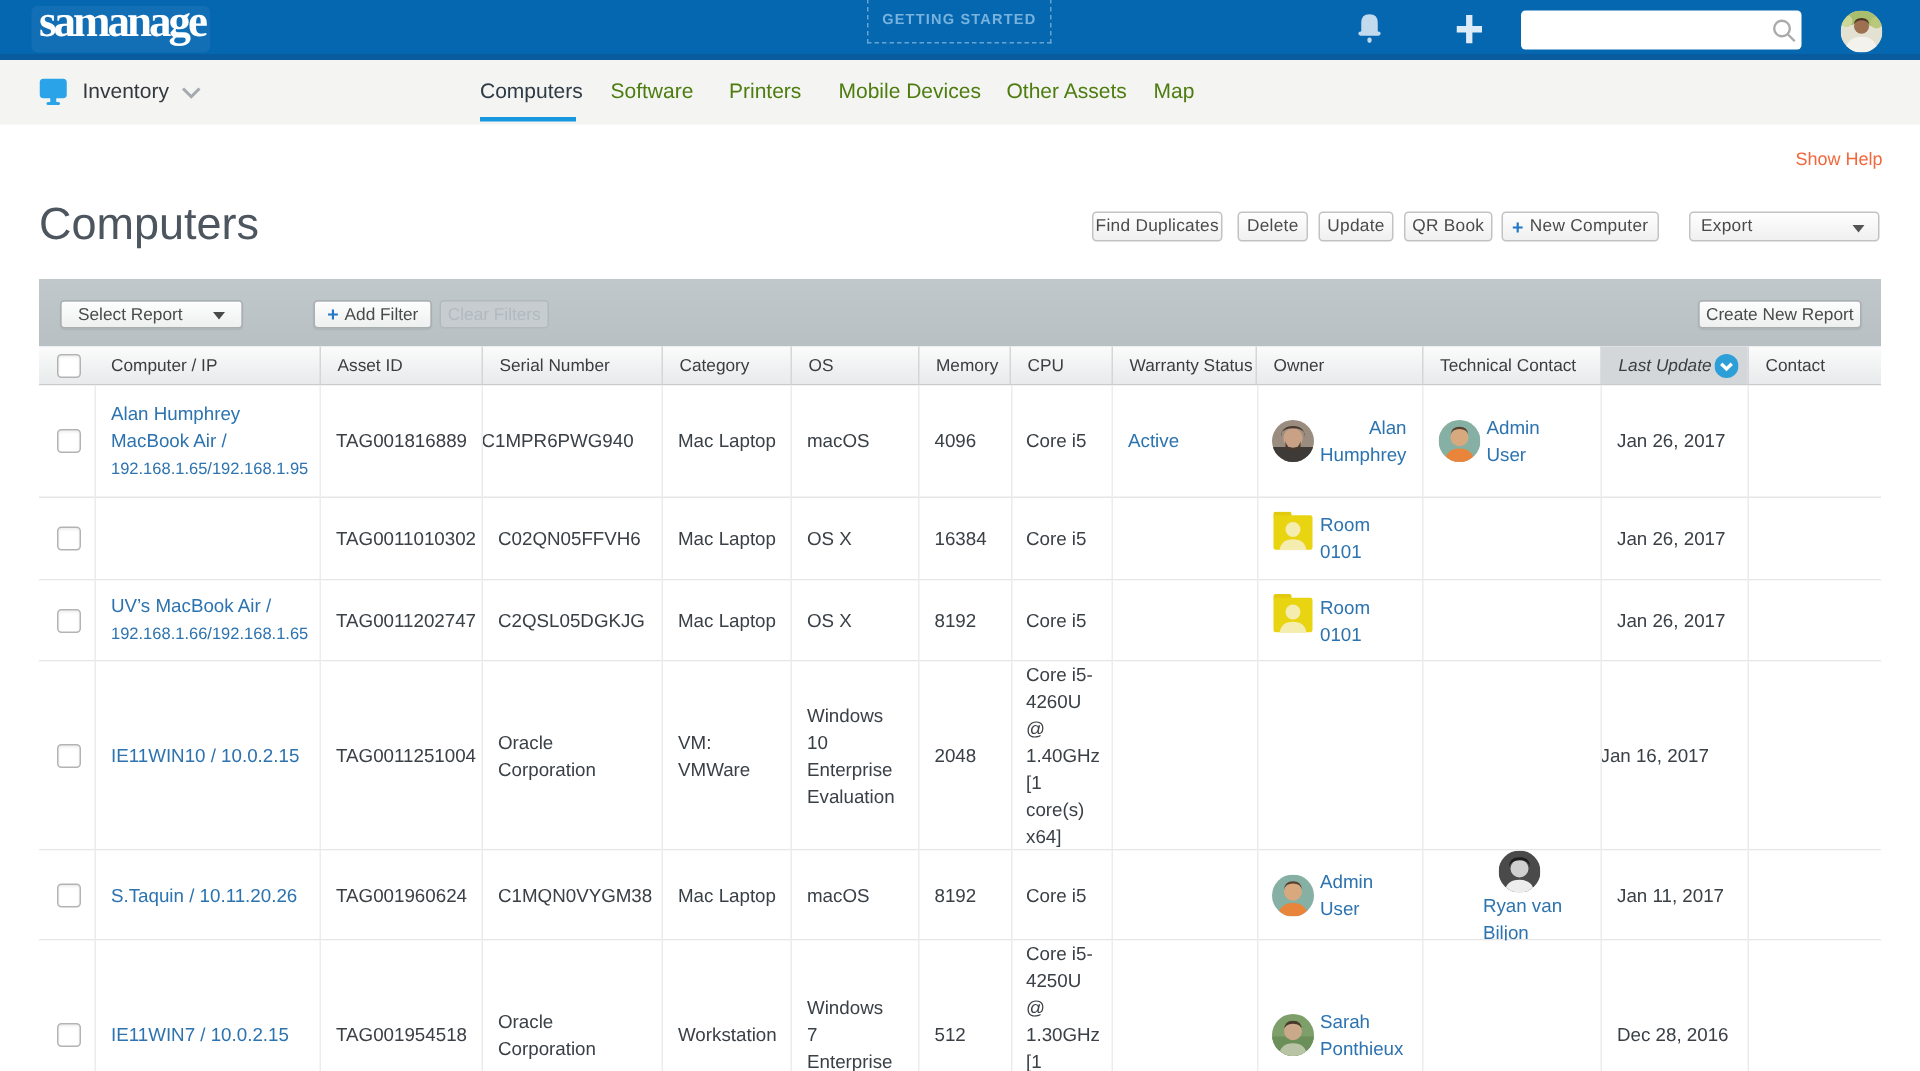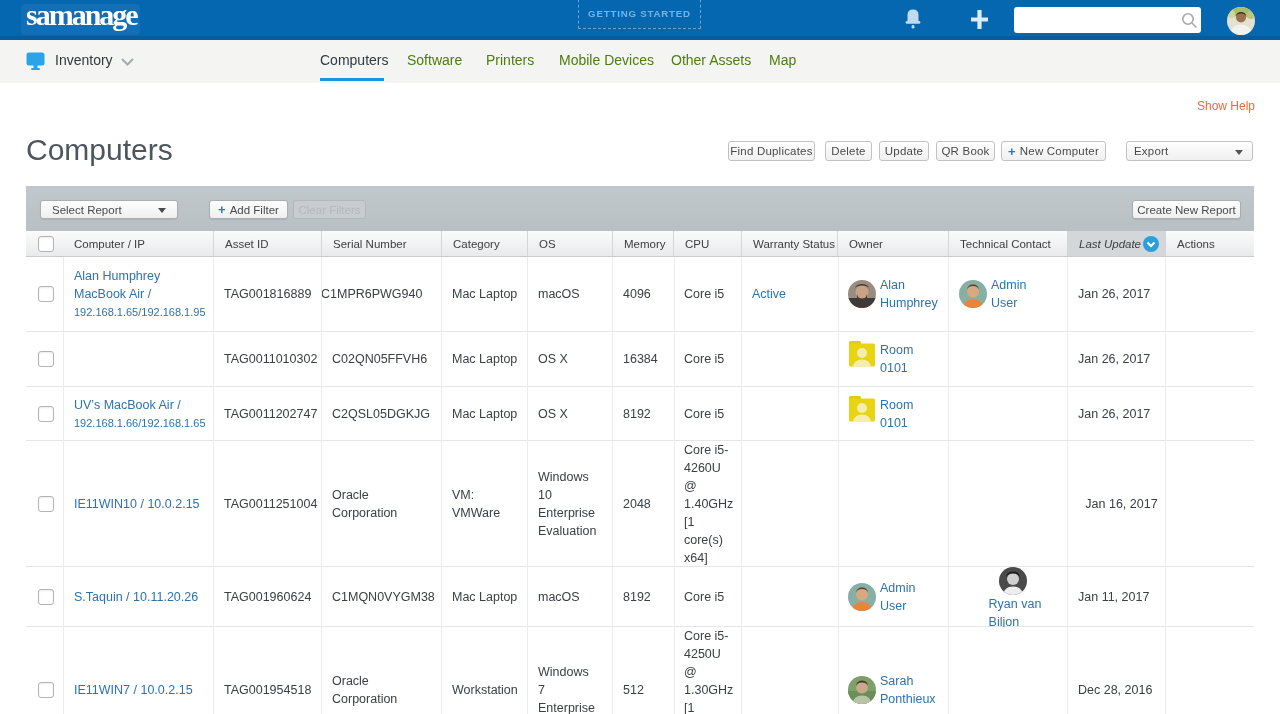--- a/index.html
+++ b/index.html
@@ -40,21 +40,21 @@
 #exportbtn { justify-content:flex-start; padding-left:7px; }
 #exportbtn .caret { position:absolute; right:9px; top:8px; width:0; height:0;
   border-left:4px solid transparent; border-right:4px solid transparent; border-top:5px solid #555; }
 
 #toolbar { position:absolute; left:26px; top:186px; width:1228px; height:45px;
   background:linear-gradient(#c1c8cb,#b9c0c4); }
 .tbtn { position:absolute; top:14px; height:19px; border:1px solid #a9aeb1; border-radius:3px;
   background:linear-gradient(#fdfdfd,#eef0f0); color:#4a4a4a; font-size:11.5px;
   display:flex; align-items:center; justify-content:center; white-space:nowrap;
   box-shadow:0 1px 1px rgba(0,0,0,0.08); }
-#selreport { left:14px; width:138px; justify-content:flex-start; padding-left:11px; }
+#selreport { left:14px; width:122px; justify-content:flex-start; padding-left:11px; }
 #selreport .caret { position:absolute; right:11px; top:7px; width:0; height:0;
   border-left:4.5px solid transparent; border-right:4.5px solid transparent; border-top:5px solid #4a4a4a; }
 #addfilter { left:183px; width:79px; }
 #clearfilter { left:267px; width:73px; background:#c6ccd0; border-color:#b2b8bc; color:#b2bac0; box-shadow:none; }
 #createreport { left:1106px; width:109px; }
 
 #thead { position:absolute; left:26px; top:231px; width:1228px; height:26px;
   background:linear-gradient(#fbfbfb,#e8eaeb); border-bottom:1px solid #c9cbcc; }
 .hcell { position:absolute; top:0; height:25px; display:flex; align-items:center; white-space:nowrap;
   font-size:11.5px; color:#3a3e41; padding-left:11px; border-left:1px solid #d4d6d7; }
@@ -145,21 +145,21 @@
   <div class="hcell" style="left:187px; width:108px;">Asset ID</div>
   <div class="hcell" style="left:295px; width:120px;">Serial Number</div>
   <div class="hcell" style="left:415px; width:86px;">Category</div>
   <div class="hcell" style="left:501px; width:85px;">OS</div>
   <div class="hcell" style="left:586px; width:61px;">Memory</div>
   <div class="hcell" style="left:647px; width:68px;">CPU</div>
   <div class="hcell" style="left:715px; width:96px;">Warranty Status</div>
   <div class="hcell" style="left:811px; width:111px;">Owner</div>
   <div class="hcell" style="left:922px; width:119px;">Technical Contact</div>
   <div class="hcell" id="hsort" style="left:1041px; width:98px;font-style:italic;">Last Update</div>
-  <div class="hcell" style="left:1139px; width:89px;">Actions</div>
+  <div class="hcell" style="left:1139px; width:89px;">Contact</div>
   <svg id="sorticon" style="left:1117px; top:5px;" width="16" height="16" viewBox="0 0 16 16">
     <circle cx="8" cy="8" r="8" fill="#2d9fd8"></circle>
     <path d="M4.5 6.5 L8 10 L11.5 6.5" fill="none" stroke="#fff" stroke-width="2.2"></path>
   </svg>
 </div>
 
 <div class="vline" style="left:63px; top:257px; height:457px;"></div>
 <div class="vline" style="left:213px; top:257px; height:457px;"></div>
 <div class="vline" style="left:321px; top:257px; height:457px;"></div>
 <div class="vline" style="left:441px; top:257px; height:457px;"></div>
@@ -191,21 +191,21 @@
     </div>
   <div class="cell" style="left:586px; width:61px; padding-left:11px;">
       <div class="inner">4096</div>
     </div>
   <div class="cell" style="left:647px; width:68px; padding-left:11px;">
       <div class="inner">Core i5</div>
     </div>
   <div class="cell" style="left:715px; width:96px; padding-left:11px;">
       <div class="inner"><a class="lnk">Active</a></div>
     </div>
-  <div class="cell avcell" style="left:811px; width:111px; padding-left:11px;">
+  <div class="cell avcell" style="left:811px; width:111px; padding-left:11px;text-align:right;">
     <div class="av"><svg width="28" height="28" viewBox="0 0 28 28">
       <rect width="28" height="28" fill="#9a8d80"></rect>
       <rect y="18" width="28" height="10" fill="#3d3a38"></rect>
       <circle cx="14" cy="12" r="6.5" fill="#c9a185"></circle>
       <path d="M6 12 Q6 4 14 4 Q22 4 22 12 L22 9 Q20 5.5 14 5.5 Q8 5.5 6 9 Z" fill="#4a3a2e"></path>
       <path d="M9 14 Q10 19 14 19 Q18 19 19 14 L19 18 Q17 20.5 14 20.5 Q11 20.5 9 18 Z" fill="#4a3a2e"></path>
     </svg></div>
     <div class="avtxt"><a class="lnk">Alan<br>Humphrey</a></div>
     </div>
   <div class="cell avcell" style="left:922px; width:119px; padding-left:11px;">
@@ -309,21 +309,21 @@
     </div>
   <div class="cell" style="left:501px; width:85px; padding-left:11px;">
       <div class="inner">Windows<br>10<br>Enterprise<br>Evaluation</div>
     </div>
   <div class="cell" style="left:586px; width:68px; padding-left:11px;">
       <div class="inner">2048</div>
     </div>
   <div class="cell" style="left:647px; width:68px; padding-left:11px;">
       <div class="inner">Core i5-<br>4260U<br>@<br>1.40GHz<br>[1<br>core(s)<br>x64]</div>
     </div>
-  <div class="cell" style="left:1041px; width:98px; padding-left:11px;justify-content:center;">
+  <div class="cell" style="left:1041px; width:98px; ">
       <div class="inner">Jan 16, 2017</div>
     </div>
 </div>
 
 <div class="row" style="top:567px; height:60px;">
   <div class="cb"></div>
   <div class="cell" style="left:37px; width:150px; padding-left:11px;">
     <div class="inner"><a class="lnk">S.Taquin / 10.11.20.26</a></div>
     </div>
   <div class="cell" style="left:187px; width:108px; padding-left:11px;">

